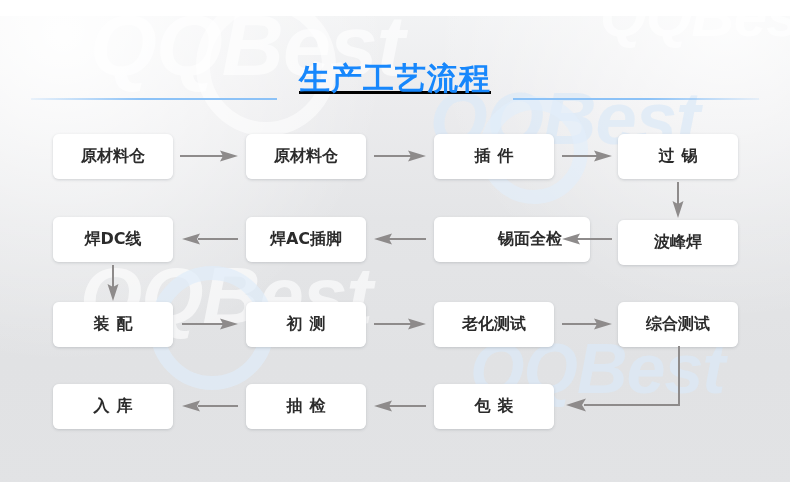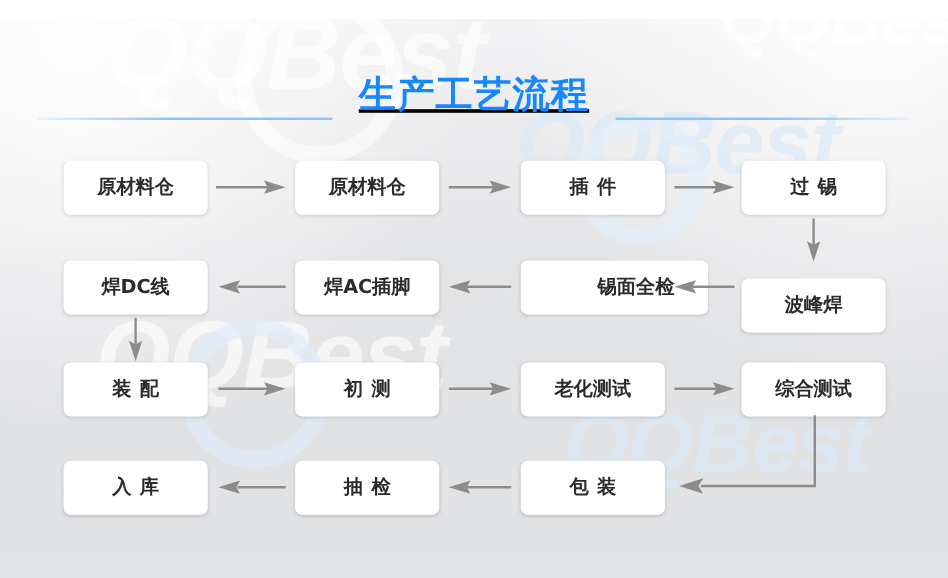--- a/index.html
+++ b/index.html
@@ -165,21 +165,21 @@
   <div class="arrow-v" style="left:672px; top:166px; height:36px;">
     <svg width="12" height="36" viewBox="0 0 12 36">
         <line class="stroke" x1="6" y1="0" x2="6" y2="24"></line>
         <polygon class="head" points="6,36 0.5,19 6,22 11.5,19"></polygon>
       </svg>
   </div>
 
   <div class="node" style="left:53px; top:201px;">焊DC线</div>
   <div class="node" style="left:246px; top:201px;">焊AC插脚</div>
   <div class="node" style="left:434px; top:201px;padding-left:36px;">锡面全检</div>
-  <div class="node" style="left:618px; top:216px;">波峰焊</div>
+  <div class="node" style="left:618px; top:204px;">波峰焊</div>
 
   <div class="arrow-h" style="left:562px; top:217px; width:50px;">
     <svg width="50" height="12" viewBox="0 0 50 12">
         <line class="stroke" x1="50" y1="6" x2="14" y2="6"></line>
         <polygon class="head" points="0,6 18,0.5 15,6 18,11.5"></polygon>
       </svg>
   </div>
   <div class="arrow-h" style="left:374px; top:217px; width:52px;">
     <svg width="52" height="12" viewBox="0 0 52 12">
         <line class="stroke" x1="52" y1="6" x2="14" y2="6"></line>

